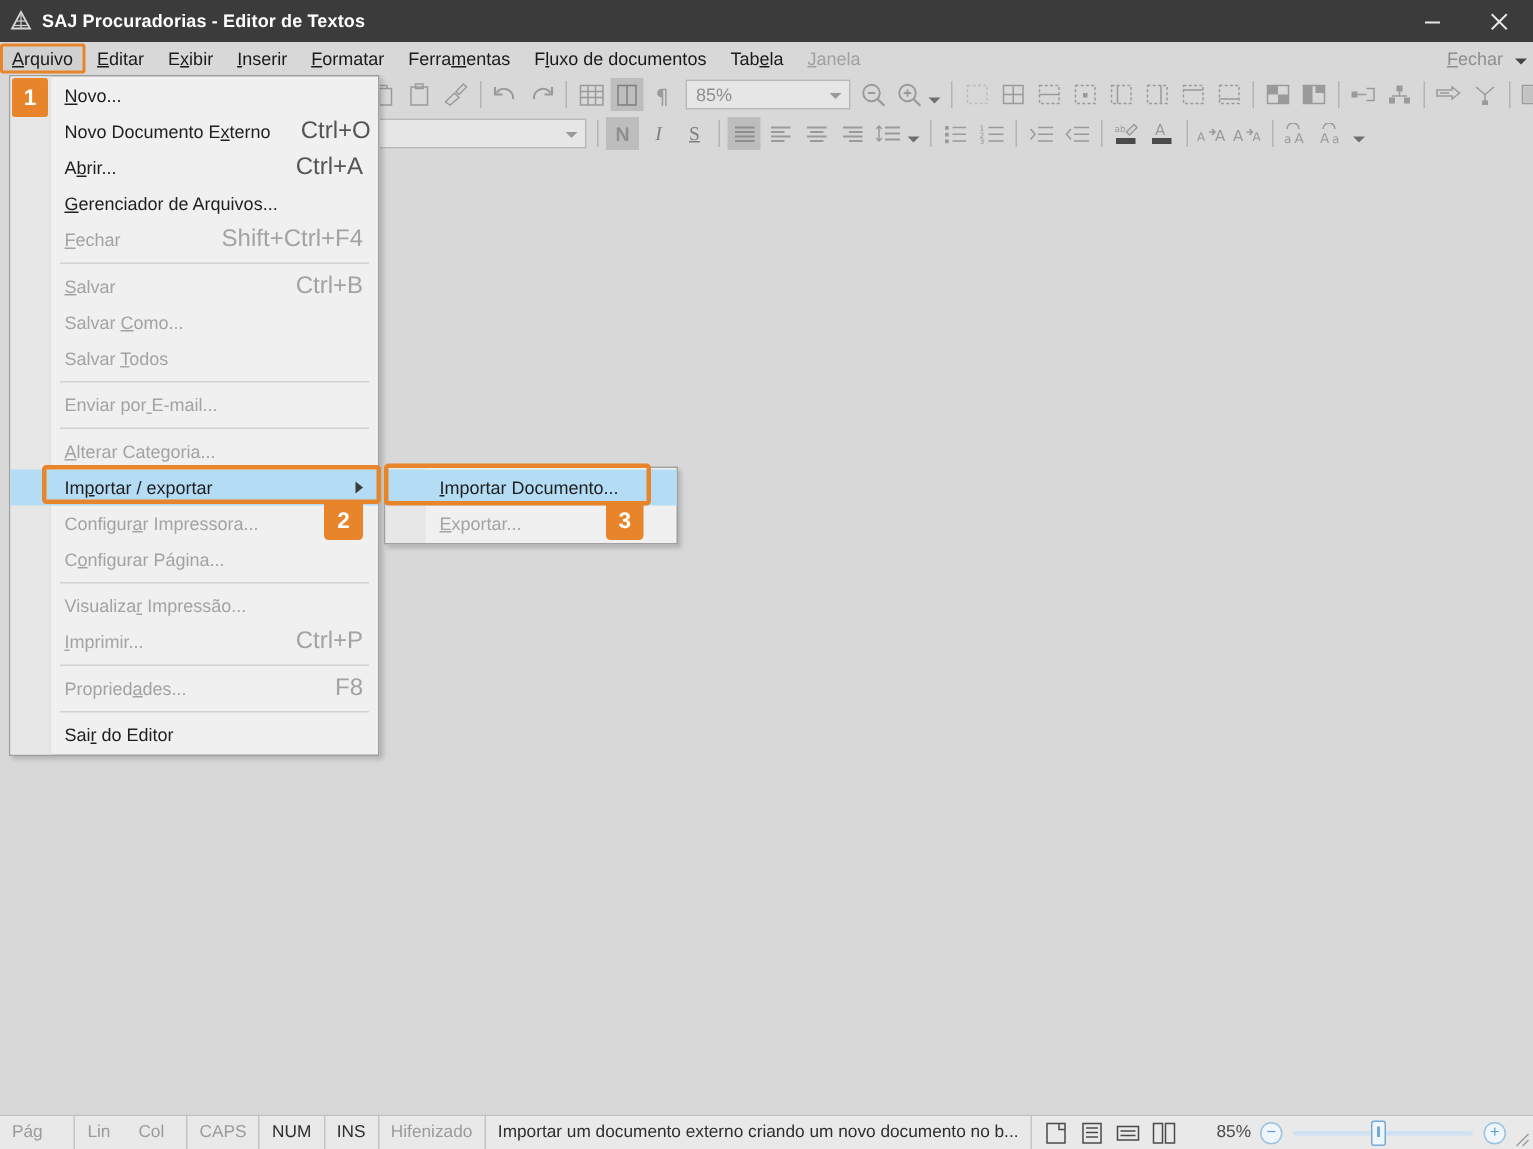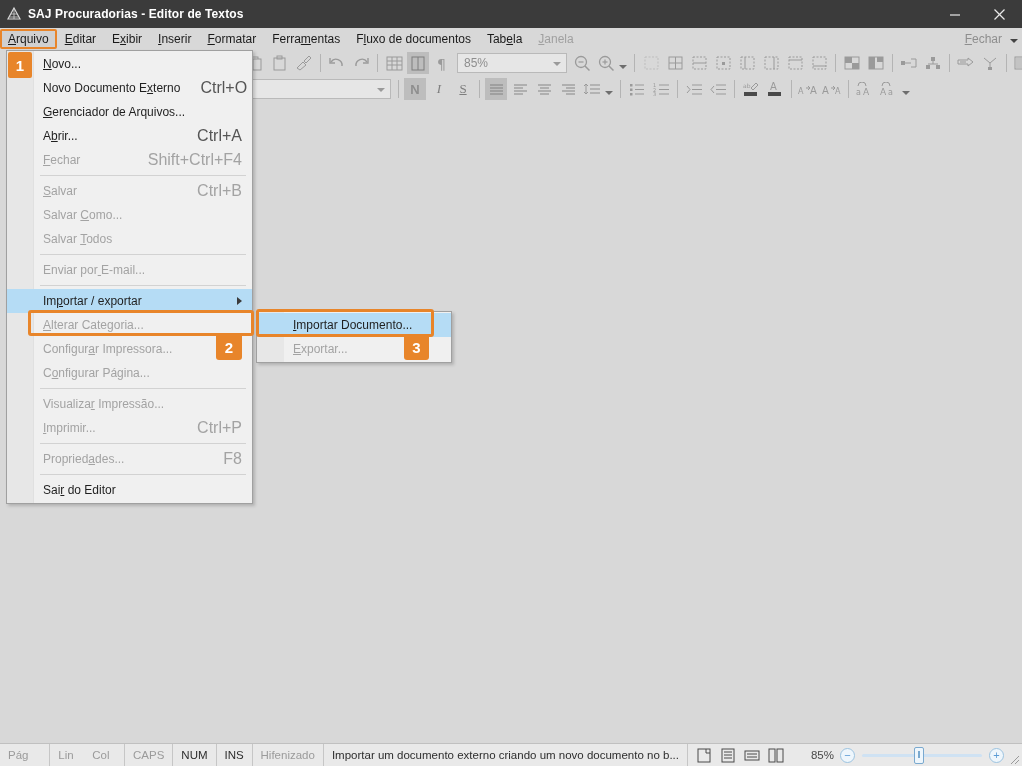--- a/index.html
+++ b/index.html
@@ -687,27 +687,27 @@
 
     <div class="mitem">
       <span><u>N</u>ovo...</span>
       <span class="accel"></span>
     </div>
     <div class="mitem">
       <span>Novo Documento E<u>x</u>terno</span>
       <span class="accel">Ctrl+O</span>
     </div>
     <div class="mitem">
-      <span><u>G</u>erenciador de Arquivos...</span>
-      <span class="accel"></span>
-    </div>
-    <div class="mitem">
       <span>A<u>b</u>rir...</span>
       <span class="accel">Ctrl+A</span>
     </div>
+    <div class="mitem">
+      <span><u>G</u>erenciador de Arquivos...</span>
+      <span class="accel"></span>
+    </div>
     <div class="mitem disabled">
       <span><u>F</u>echar</span>
       <span class="accel">Shift+Ctrl+F4</span>
     </div>
 
     <div class="msep"></div>
 
     <div class="mitem disabled">
       <span><u>S</u>alvar</span>
       <span class="accel">Ctrl+B</span>
@@ -722,29 +722,29 @@
     </div>
 
     <div class="msep"></div>
 
     <div class="mitem disabled">
       <span>Enviar por<u> </u>E-mail...</span>
       <span class="accel"></span>
     </div>
 
     <div class="msep"></div>
+
+    <div class="mitem disabled">
+      <span><u>A</u>lterar Categoria...</span>
+      <span class="accel"></span>
+    </div>
 
     <div class="mitem hl">
       <span>Im<u>p</u>ortar / exportar</span>
       <span class="arrow-right"></span>
-    </div>
-
-    <div class="mitem disabled">
-      <span><u>A</u>lterar Categoria...</span>
-      <span class="accel"></span>
     </div>
 
     <div class="mitem disabled">
       <span>Configur<u>a</u>r Impressora...</span>
       <span class="accel"></span>
     </div>
     <div class="mitem disabled">
       <span>C<u>o</u>nfigurar Página...</span>
       <span class="accel"></span>
     </div>

